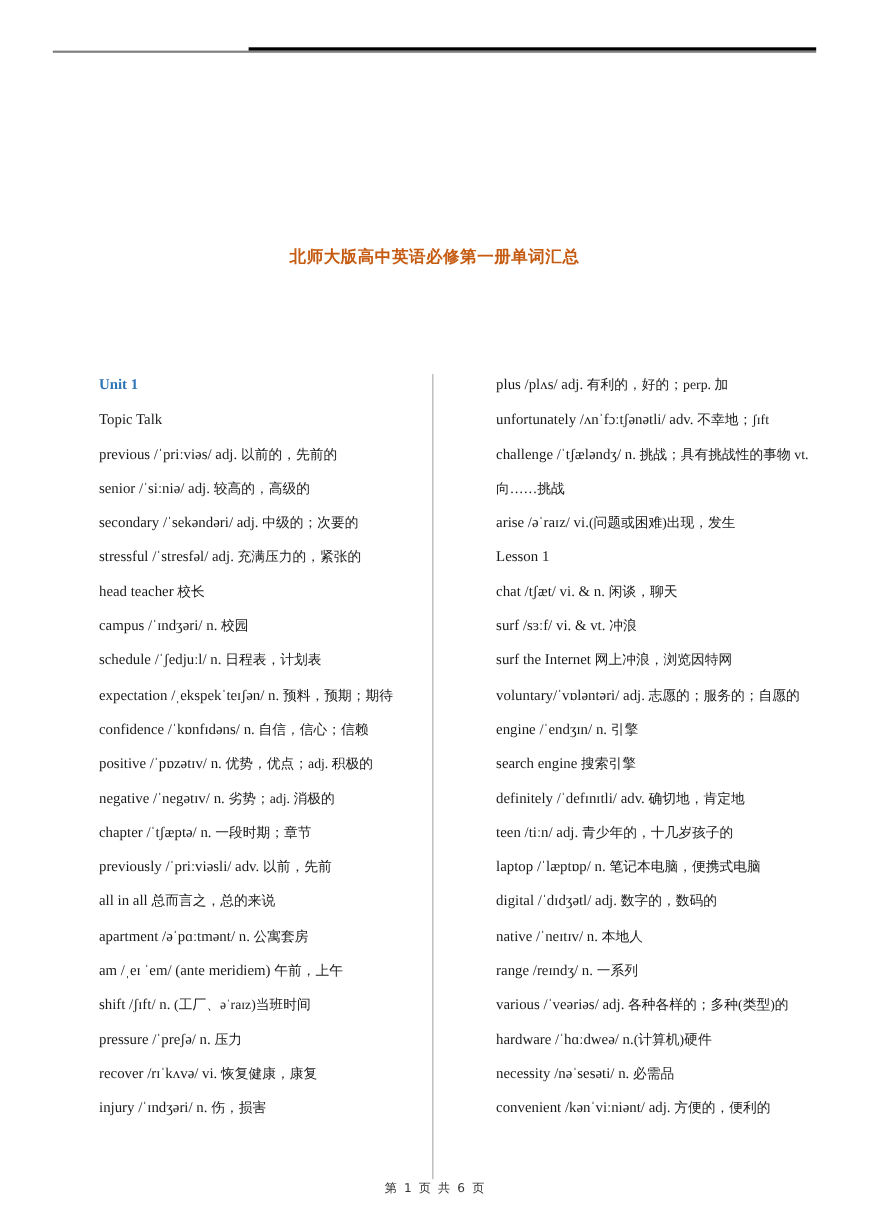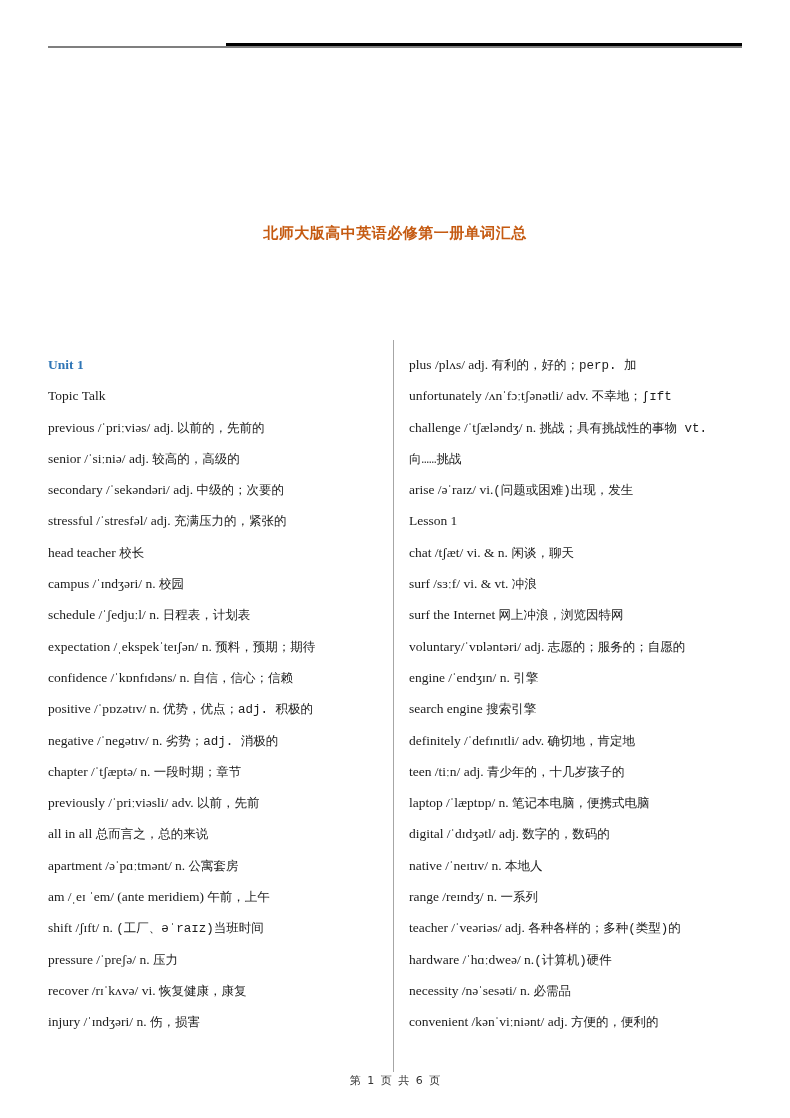--- a/index.html
+++ b/index.html
@@ -4,27 +4,27 @@
   <style>
     html, body { margin: 0; padding: 0; background: #ffffff; }
     body { width: 790px; height: 1118px; position: relative; overflow: hidden;
            font-family: "Liberation Serif", "DejaVu Serif", serif; color: #1a1a1a; }
     .hdr-gray { position: absolute; left: 48px; top: 46px; width: 694px; height: 2px; background: #7f7f7f; }
     .hdr-black { position: absolute; left: 226px; top: 43px; width: 516px; height: 3px; background: #000; }
     .title { position: absolute; left: 0; top: 224px; width: 790px; text-align: center;
              font-family: "DejaVu Sans", "Liberation Sans", sans-serif; font-weight: bold;
              font-size: 15px; color: #c55a11; letter-spacing: 0.5px; }
     .divider { position: absolute; left: 393px; top: 340px; width: 1px; height: 732px; background: #a6a6a6; }
-    .col { position: absolute; top: 354px; }
+    .col { position: absolute; top: 339px; margin-left: 42px; }
     .col.left { left: 48px; width: 340px; }
     .col.right { left: 409px; width: 336px; }
     .line { height: 31.3px; line-height: 22px; font-size: 13.5px; white-space: nowrap; }
     .unit { color: #2e75b6; font-weight: bold; }
     .heading { font-weight: normal; }
-    .cn { font-family: Liberation Mono, monospace; font-size: 12.5px; }
+    .cn { font-family: Liberation Serif, serif; font-size: 12.5px; }
     .footer { position: absolute; top: 1073px; left: 0; width: 790px; text-align: center;
               font-family: "DejaVu Sans", "Liberation Sans", sans-serif; font-size: 11px; color: #333;
               word-spacing: 3px; }
   </style>
 </head>
 <body>
 
 <div class="hdr-gray"></div>
 <div class="hdr-black"></div>
 
@@ -68,19 +68,19 @@
     <div class="line"><span>surf the Internet  </span><span class="cn">网上冲浪，浏览因特网</span></div>
     <div class="line"><span>voluntary/ˈvɒləntəri/ adj. </span><span class="cn">志愿的；服务的；自愿的</span></div>
     <div class="line"><span>engine /ˈendʒɪn/ n. </span><span class="cn">引擎</span></div>
     <div class="line"><span>search engine  </span><span class="cn">搜索引擎</span></div>
     <div class="line"><span>definitely /ˈdefɪnɪtli/ adv. </span><span class="cn">确切地，肯定地</span></div>
     <div class="line"><span>teen /tiːn/ adj. </span><span class="cn">青少年的，十几岁孩子的</span></div>
     <div class="line"><span>laptop /ˈlæptɒp/ n. </span><span class="cn">笔记本电脑，便携式电脑</span></div>
     <div class="line"><span>digital /ˈdɪdʒətl/ adj. </span><span class="cn">数字的，数码的</span></div>
     <div class="line"><span>native /ˈneɪtɪv/ n. </span><span class="cn">本地人</span></div>
     <div class="line"><span>range /reɪndʒ/ n. </span><span class="cn">一系列</span></div>
-    <div class="line"><span>teacher /ˈveəriəs/ adj. </span><span class="cn">各种各样的；多种(类型)的</span></div>
+    <div class="line"><span>various /ˈveəriəs/ adj. </span><span class="cn">各种各样的；多种(类型)的</span></div>
     <div class="line"><span>hardware /ˈhɑːdweə/ n.</span><span class="cn">(计算机)硬件</span></div>
     <div class="line"><span>necessity /nəˈsesəti/ n. </span><span class="cn">必需品</span></div>
     <div class="line"><span>convenient /kənˈviːniənt/ adj. </span><span class="cn">方便的，便利的</span></div>
   </div>
 
 <div class="footer">第 1 页 共 6 页</div>
 
 </body></html>

